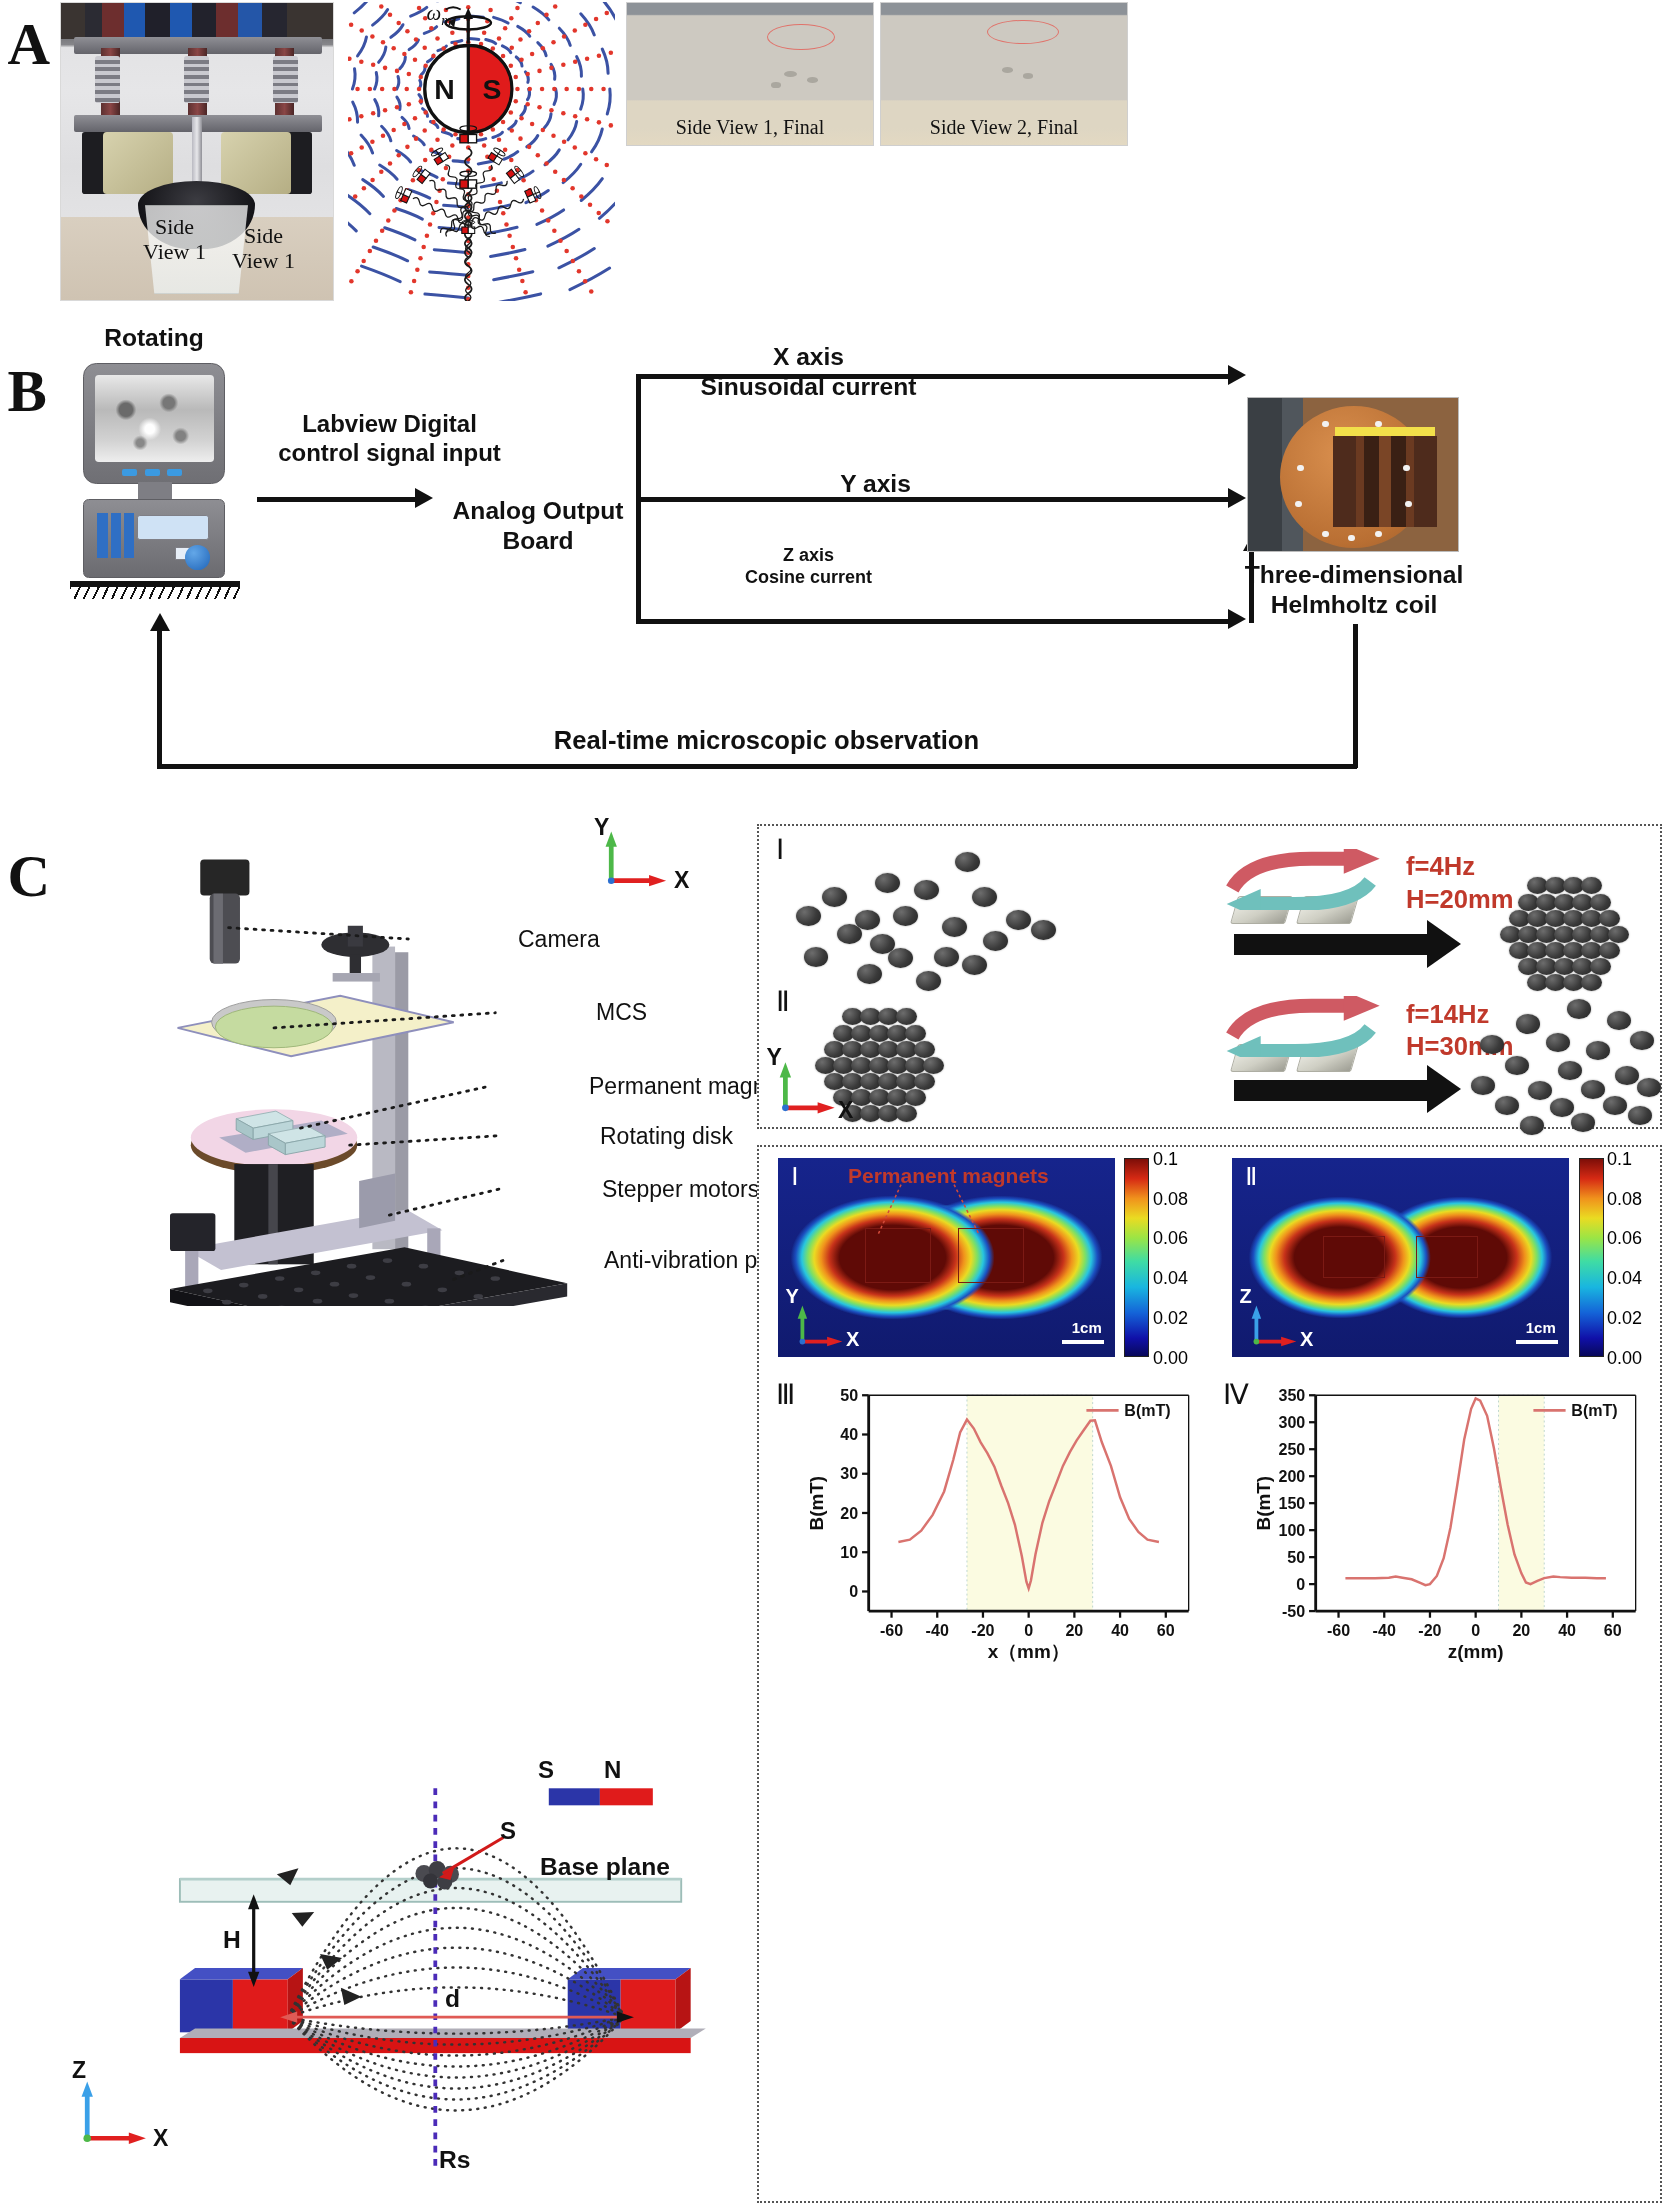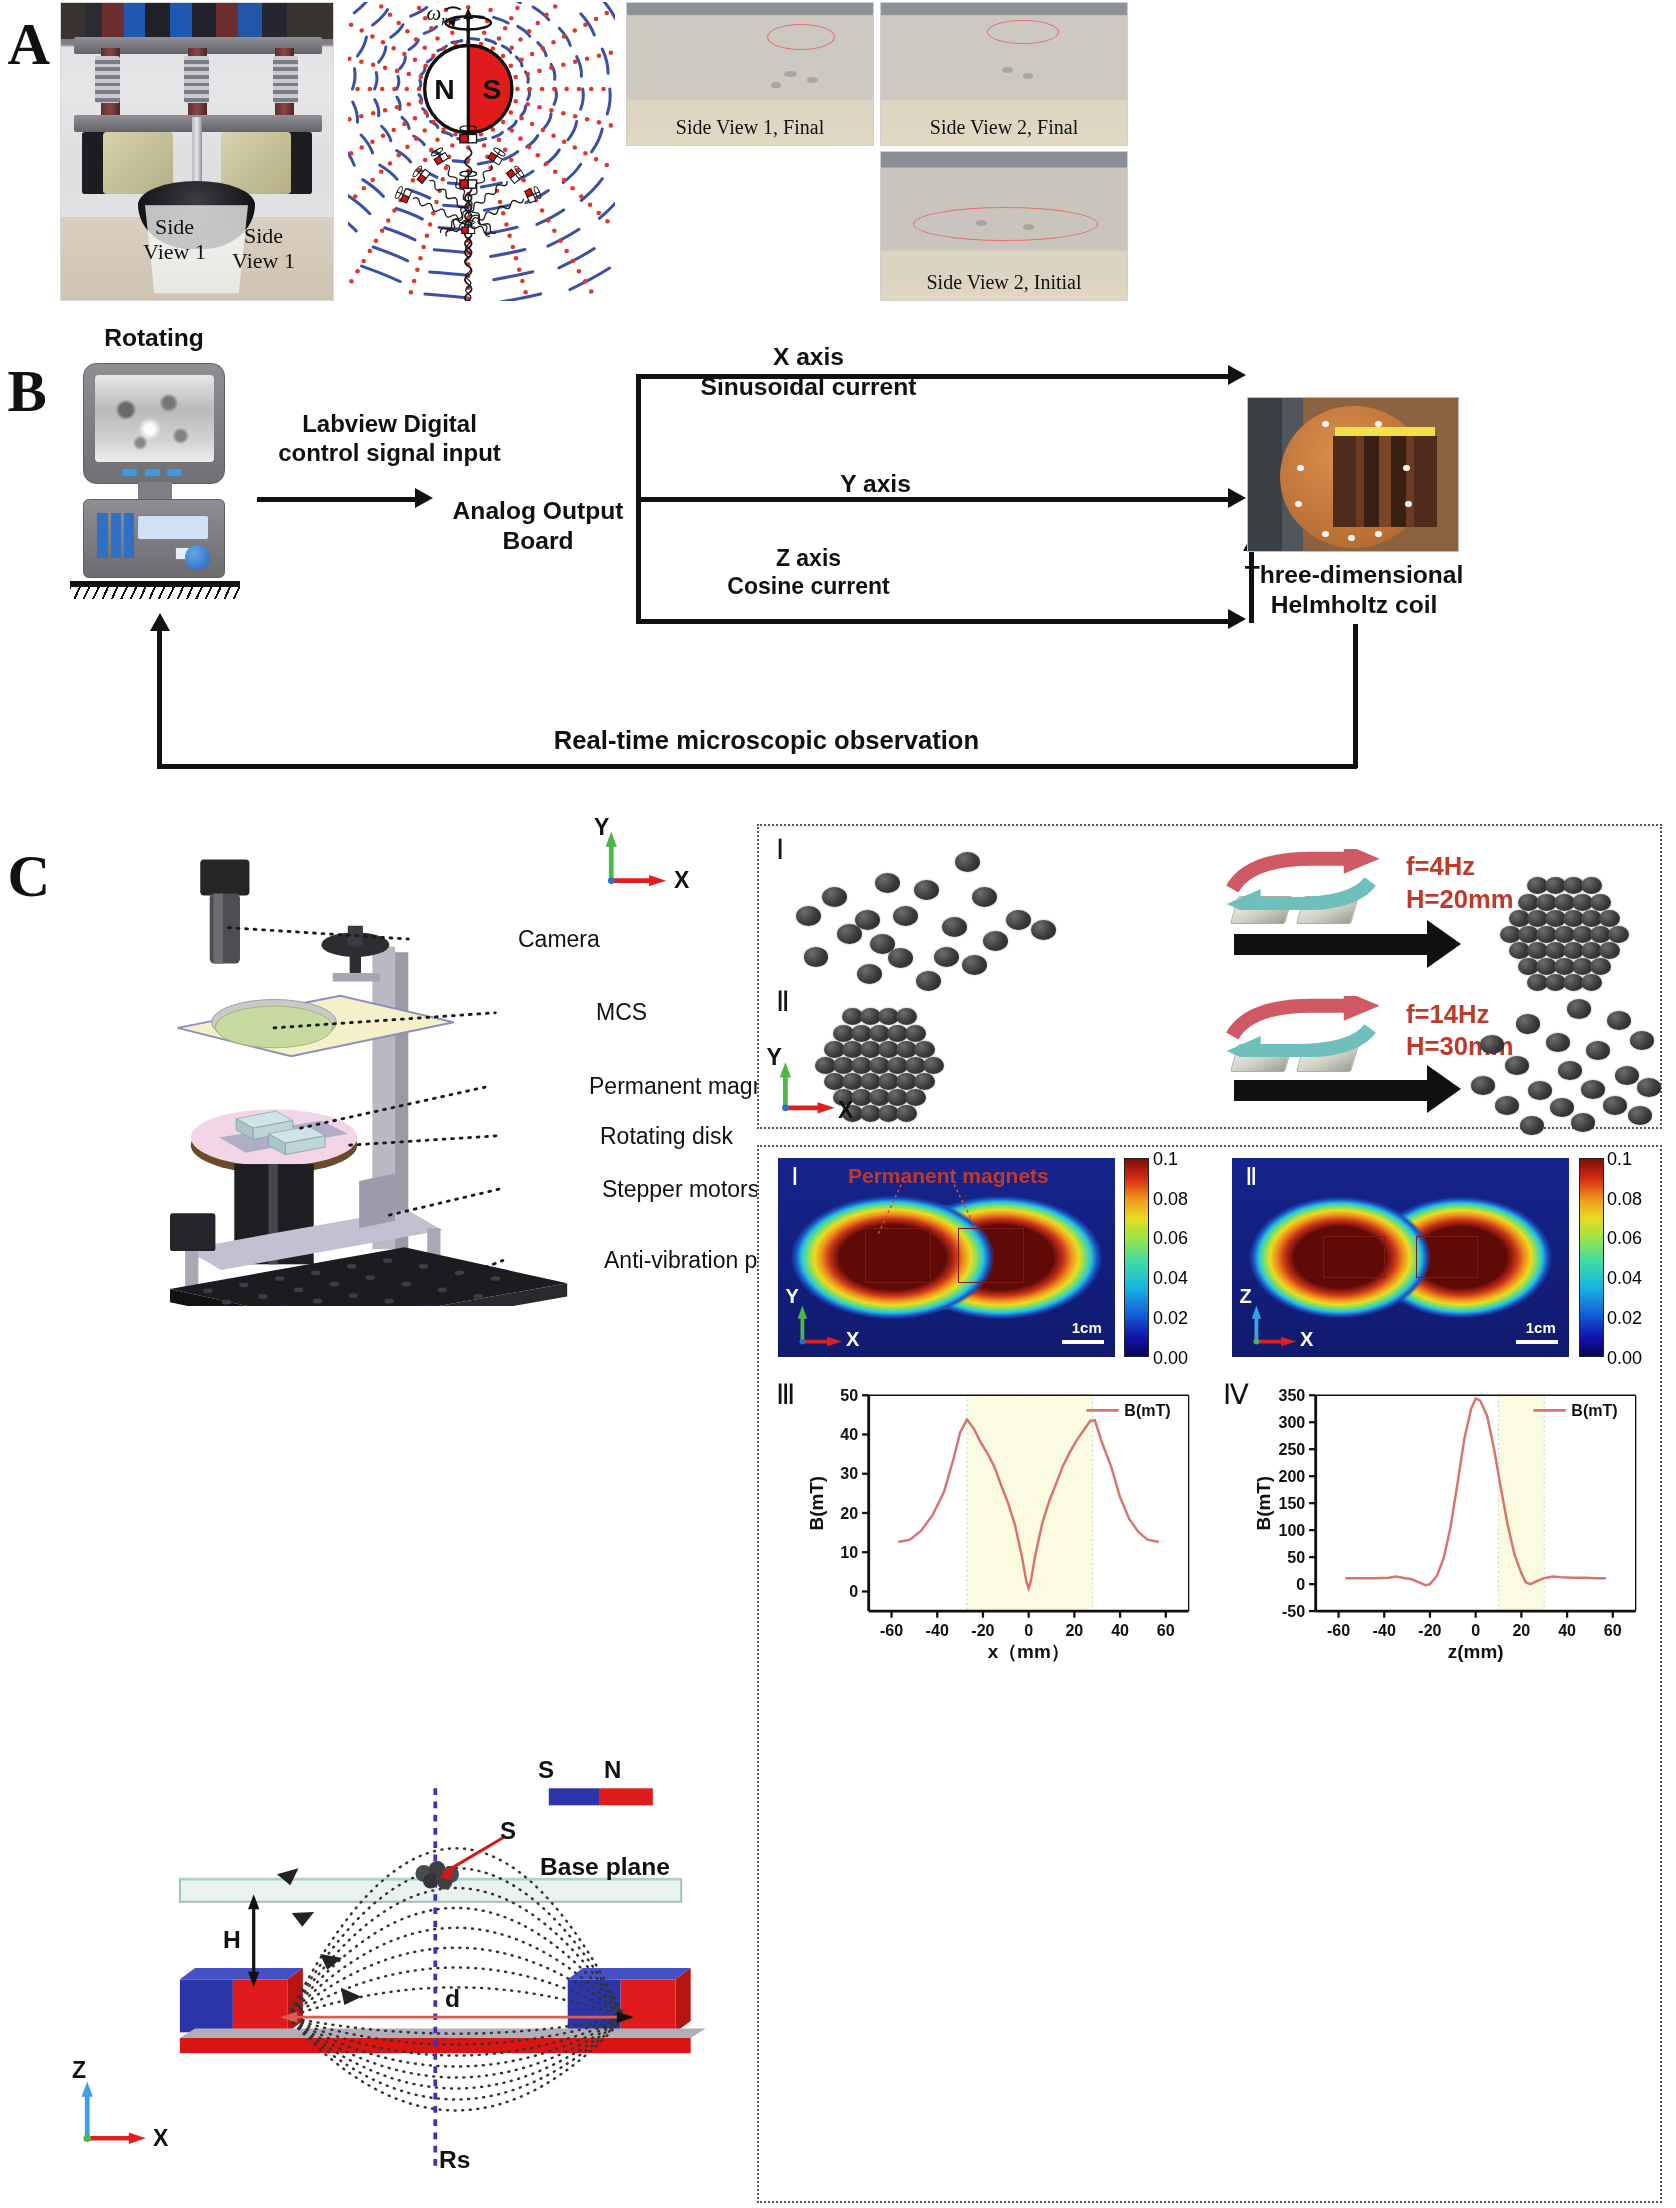--- a/index.html
+++ b/index.html
@@ -614,26 +614,20 @@
     <div class="pv-dot" style="left:180px; top:74px; width:11.4px; height:5.7px;"></div>
     <div class="pv-dot" style="left:144px; top:79px; width:9.5px; height:5.7px;"></div>
     <div class="pv-cap">Side View 1, Final</div>
   </div>
   <div id="a-p3" class="photoB">
     <div class="pv-ell" style="left:106px; top:17px; width:72px; height:24.6px;"></div>
     <div class="pv-dot" style="left:121px; top:64px; width:11.4px; height:5.7px;"></div>
     <div class="pv-dot" style="left:142px; top:70px; width:10.4px; height:5.7px;"></div>
     <div class="pv-cap">Side View 2, Final</div>
   </div>
-  <div id="a-p5" class="photoB">
-    <div class="pv-ell" style="left:32px; top:55px; width:185px; height:34px;"></div>
-    <div class="pv-dot" style="left:95px; top:68px; width:11.4px; height:5.7px;"></div>
-    <div class="pv-dot" style="left:142px; top:72px; width:11.4px; height:5.7px;"></div>
-    <div class="pv-cap">Side View 2, Initial</div>
-  </div>
 </div>
 
 <div id="panelB">
   <div class="panel-letter" style="left:7.6px; top:45px;">B</div>
 
   <div class="bt" style="left:83px; top:11.4px; width:142px; font-size:24.6px;">Rotating</div>
 
   <div id="pc-monitor">
     <div id="pc-screen"></div>
     <div class="pc-led" style="left:38px;"></div>
@@ -676,21 +670,21 @@
   <div class="arrow-h" style="left:636px; top:307px; width:594px;"></div>
   <div class="ah-head ah-right" style="left:1228px; top:297px;"></div>
   <div class="arrow-v" style="left:1249px; top:237px; height:74px;"></div>
   <div class="av-head av-up" style="left:1243px; top:221px;"></div>
 
   <div class="bt" style="left:662px; top:30px; width:293px; font-size:24.6px;">
     <span>X axis</span><br>
     <span>Sinusoidal current</span>
   </div>
   <div class="bt" style="left:795px; top:157px; width:161px; font-size:24.6px;">Y axis</div>
-  <div class="bt" style="left:662px; top:233px; width:293px; font-size:23px;">
+  <div class="bt" style="left:662px; top:233px; width:293px; font-size:18px;">
     <span>Z axis</span><br>
     <span>Cosine current</span>
   </div>
 
   <div id="coil-photo">
     <div id="coil-disc">
       <div id="coil-tag"></div>
       <div id="coil-win"></div>
       <div class="coil-bolt" style="left:17px; top:59px;"></div>
       <div class="coil-bolt" style="left:15px; top:95px;"></div>

